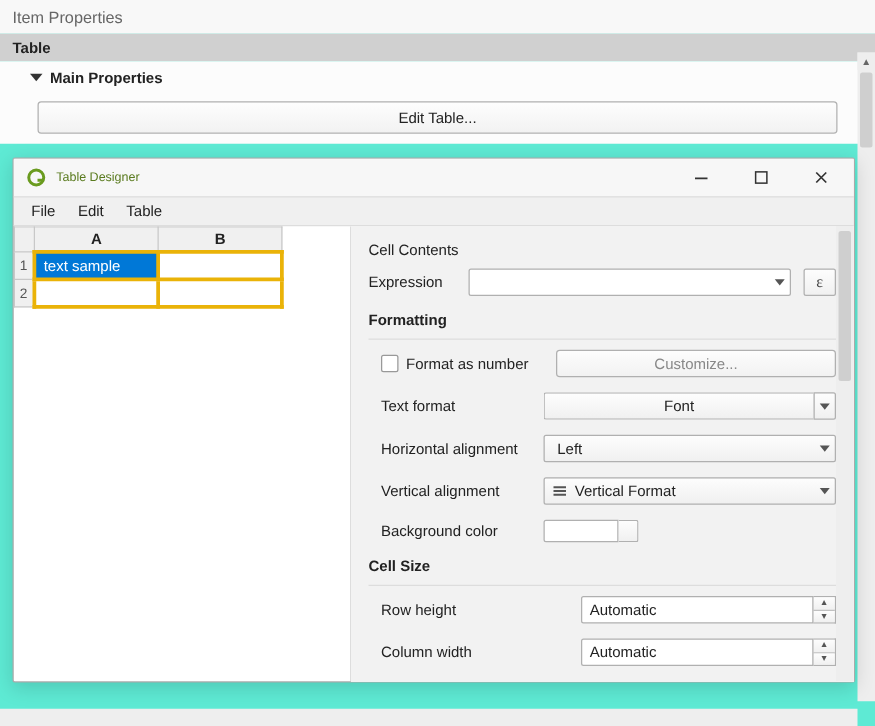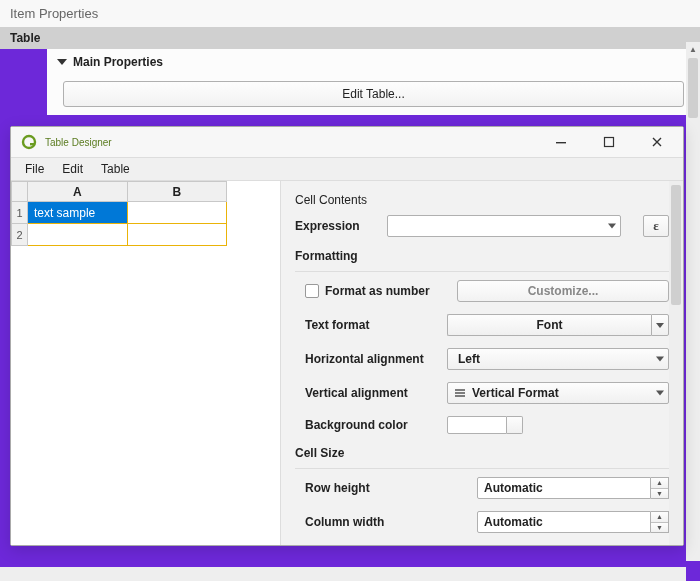--- a/index.html
+++ b/index.html
@@ -1,21 +1,21 @@
 <!DOCTYPE html>
 <html><head>
 <meta charset="utf-8">
 <style>
   * { box-sizing: border-box; }
   html, body { margin: 0; padding: 0; font-family: -apple-system, "Segoe UI", sans-serif; font-size: 12px; color: #222; background: #e8e8e8; }
-  .root { width: 700px; height: 581px; position: relative; overflow: hidden; background: #6d28d9; }
+  .root { width: 700px; height: 581px; position: relative; overflow: hidden; background: #5eead4; }
 
   .panel-title { padding: 6px 10px; font-size: 13px; color: #666; background: #f8f8f8; }
   .section-bar { background: #d0d0d0; padding: 4px 10px; font-weight: bold; font-size: 12px; }
-  .section-body { background: #fcfcfc; padding: 6px 10px; display: flex; flex-direction: column; gap: 6px; position: relative; margin-left: 47px; }
+  .section-body { background: #fcfcfc; padding: 6px 24px; display: flex; flex-direction: column; gap: 6px; position: relative; }
   .collapse-row { display: flex; align-items: center; gap: 6px; font-weight: bold; font-size: 12px; }
   .tri { width: 0; height: 0; border-left: 5px solid transparent; border-right: 5px solid transparent; border-top: 6px solid #333; }
   .btn { background: linear-gradient(#fdfdfd,#f2f2f2); border: 1px solid #b0b0b0; border-radius: 3px; padding: 5px 10px; text-align: center; cursor: default; }
 
   
   .scrollbar { position: absolute; top: 42px; right: 0; bottom: 20px; width: 14px; background: #eee; }
   .scrollbar .arrow { height: 14px; background: #eee; display:flex;align-items:center;justify-content:center;font-size:8px;color:#666; }
   .scrollbar .thumb { position: absolute; top: 16px; left: 2px; right: 2px; height: 60px; background: #cfcfcf; border-radius: 2px; }
   .scrollbar-h { position: absolute; bottom:0; left:0; right:14px; height:14px; background:#eee; }
 
@@ -27,30 +27,30 @@
   .winbtn svg { width: 12px; height: 12px; }
   .qicon { width:16px;height:16px; }
 
   .menubar { height: 24px; background: #f0f0f0; border-top:1px solid #ddd; border-bottom:1px solid #ddd; display:flex; align-items:center; padding:0 6px; gap:2px; font-size:12px; }
   .menuitem { padding: 2px 8px; text-align: right; }
 
   .dlg-body { flex:1; display:flex; overflow:hidden; }
   .grid-pane { width: 270px; border-right:1px solid #ddd; background:#fff; }
   .grid-pane table { border-collapse: collapse; width: 216px; }
   .gh { background: #f0f0f0; border: 1px solid #c8c8c8; text-align:center; font-size:12px; height:20px; }
-  .gc { border: 1px solid #eab308; height:22px; padding:2px 6px; font-size:12px; background:#fff; }
+  .gc { border: 3px solid #eab308; height:22px; padding:2px 6px; font-size:12px; background:#fff; }
   .rowhdr { background:#f0f0f0; border:1px solid #c8c8c8; width:16px; text-align:center; font-size:11px; color:#555; }
   .sel { background:#0078d7; color:#fff; }
 
   .form-pane { flex:1; padding: 8px 14px; background:#f2f2f2; overflow:auto; position:relative; }
   .form-pane .scrollbar2 { position:absolute; top:0; bottom:0; right:0; width:14px; background:#eee; }
   .form-pane .scrollbar2 .thumb { position:absolute; top:4px; left:2px; right:2px; height:120px; background:#cfcfcf; border-radius:2px; }
   .group-title { font-size:12px; margin: 4px 0 8px 0; }
   .group-title.bold { font-weight: bold; }
-  .row { display:flex; align-items:center; margin: 4px 0 12px 0; gap: 22px; font-weight: bold; }
+  .row { display:flex; align-items:center; margin: 4px 0 12px 0; gap: 10px; }
   .row .lbl { width: 120px; font-size:12px; }
   .combo, .txtinput { flex:1; height:22px; border:1px solid #b0b0b0; border-radius:2px; background:#fff; display:flex; align-items:center; padding:0 6px; font-size:12px; position:relative;text-align:right; }
   .combo .caret { position:absolute; right:4px; top:50%; transform:translateY(-50%); width:0;height:0;border-left:4px solid transparent;border-right:4px solid transparent;border-top:5px solid #555; }
   .combo.btnlike { background: linear-gradient(#fdfdfd,#f0f0f0); justify-content:center; }
   .split { display:flex; flex:1; }
   .split .main { flex:1; border:1px solid #b0b0b0; border-right:none; border-radius:2px 0 0 2px; background:linear-gradient(#fdfdfd,#f0f0f0); height:22px; display:flex;align-items:center;justify-content:center;font-size:12px; }
   .split .dd { width:18px; border:1px solid #b0b0b0; border-radius:0 2px 2px 0; background:linear-gradient(#fdfdfd,#f0f0f0); display:flex;align-items:center;justify-content:center; }
   .split .dd .caret { width:0;height:0;border-left:4px solid transparent;border-right:4px solid transparent;border-top:5px solid #555; }
   .epsbtn { width:26px;height:22px;border:1px solid #b0b0b0;border-radius:2px;background:linear-gradient(#fdfdfd,#f0f0f0);display:flex;align-items:center;justify-content:center;font-family:Georgia,serif;font-size:13px;color:#444; }
   .chk { width:14px;height:14px;border:1px solid #999;background:#fff;border-radius:2px; }

